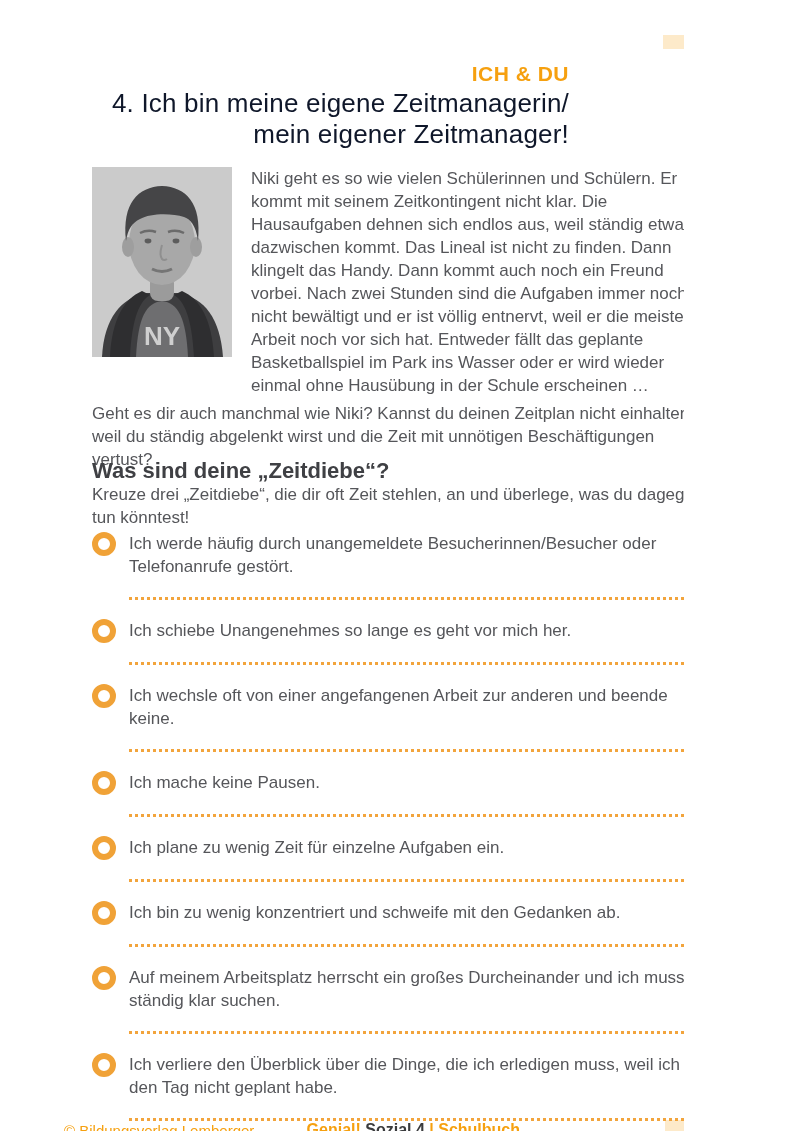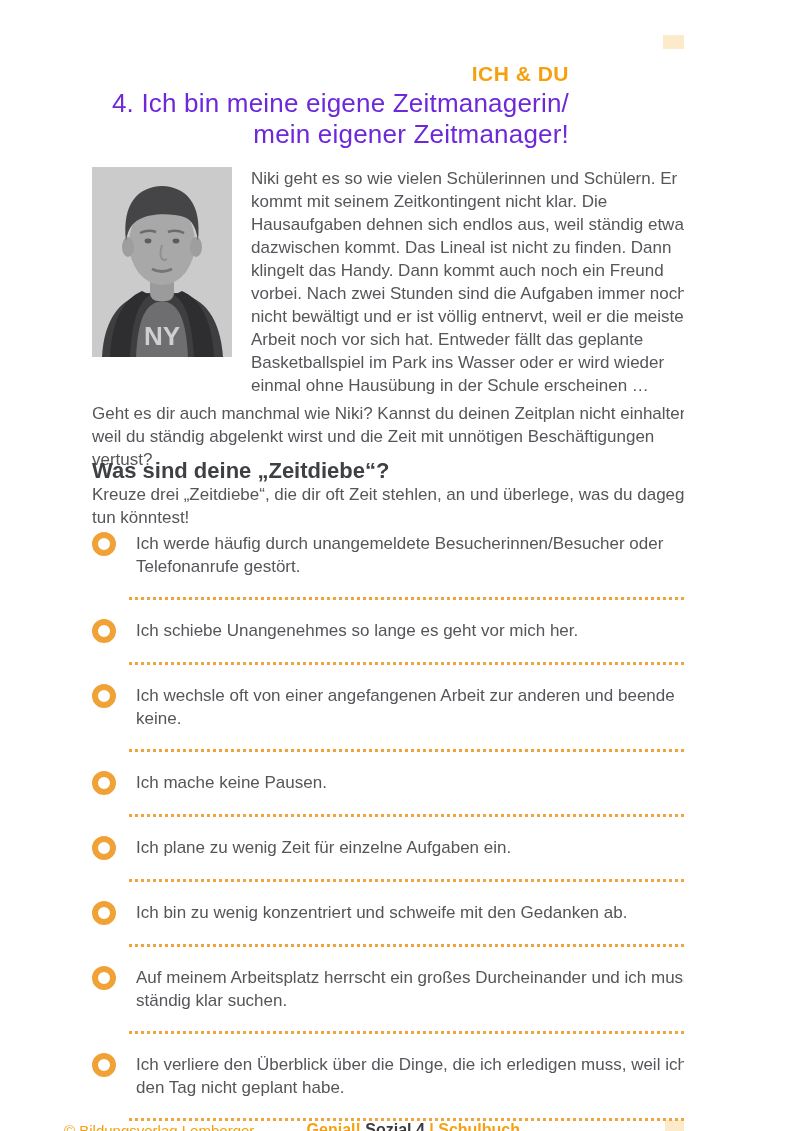--- a/index.html
+++ b/index.html
@@ -23,21 +23,21 @@
   .grad-strip span:nth-child(2){ opacity:.40; }
   .grad-strip span:nth-child(3){ opacity:.55; }
   .grad-strip span:nth-child(4){ opacity:.75; }
 
   
   .header-block { position:absolute; right:115px; top:27px; text-align:right; }
   .section-label {
     color:#F6A00F; font-weight:bold; font-size:21px; letter-spacing:.5px;
     margin-bottom:2px;
   }
-  .page-title { font-size:26px; line-height:31px; color:#6d28d9; letter-spacing:.2px; }
+  .page-title { font-size:26px; line-height:31px; color:#0f172a; letter-spacing:.2px; }
   .chapter-letter {
     position:absolute; left:684px; top:20px; color:#F6A00F;
     font-size:72px; font-weight:bold; line-height:1;
   }
 
   
   .intro-row { position:absolute; left:92px; top:132px; width:612px; display:flex; gap:19px; }
   .photo { width:140px; height:190px; flex:0 0 140px; }
   .body-text { font-size:17px; line-height:23px; color:#55565A; }
   .intro-text { flex:1; }
@@ -45,21 +45,21 @@
   .question-text { position:absolute; left:92px; top:367px; width:618px; }
 
   .task-heading {
     position:absolute; left:92px; top:423px; font-size:22px; font-weight:bold;
     color:#3f4044;
   }
   .task-instruction { position:absolute; left:92px; top:448px; width:618px; }
 
   
   .checklist { position:absolute; left:92px; top:497px; width:612px; }
-  .check-item { display:flex; gap:20px; align-items:flex-start; }
+  .check-item { display:flex; gap:13px; align-items:flex-start; }
   .ring {
     width:24px; height:24px; flex:0 0 24px; border:6px solid #F0A237;
     border-radius:50%; background:#fff; margin-top:0px; cursor:pointer;
   }
   .item-text { flex:1; }
   .dotline {
     height:0; border-bottom:3px dotted #F2A43C;
     margin:19px 2px 19px 37px;
   }
 

